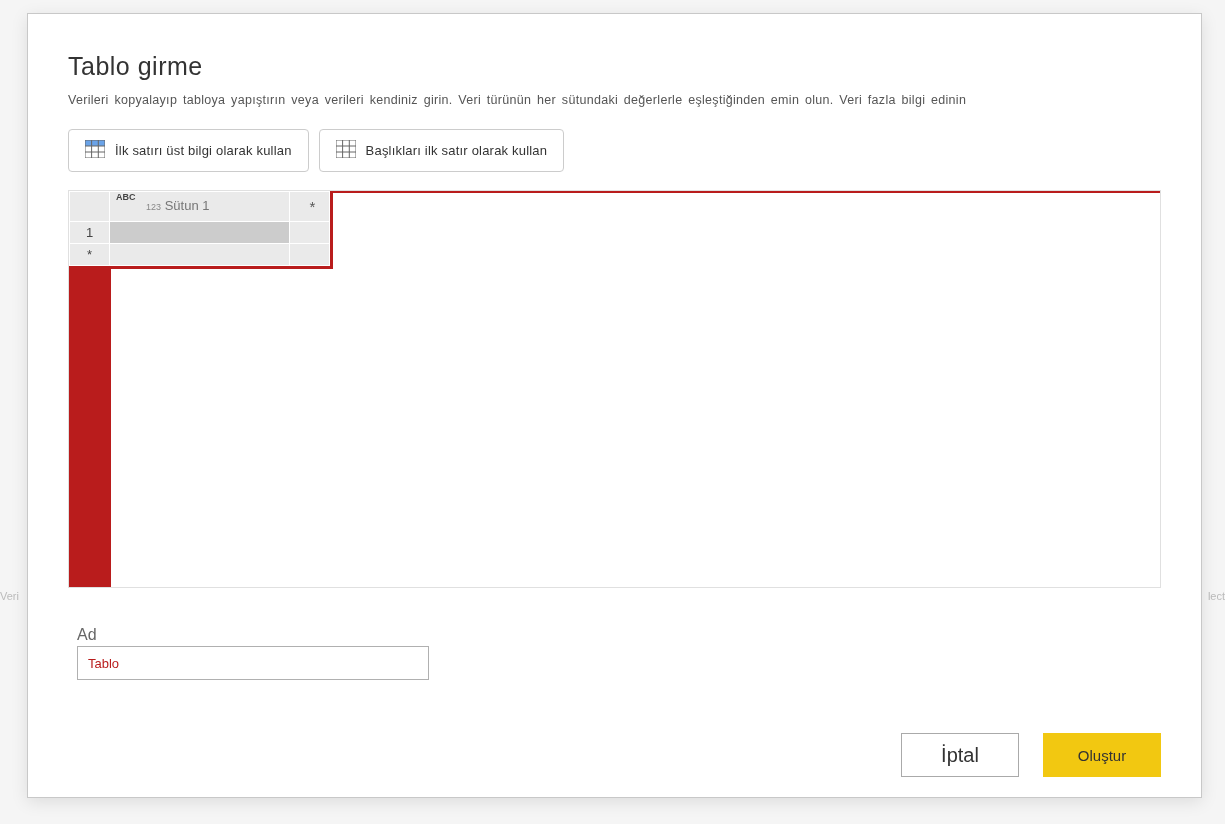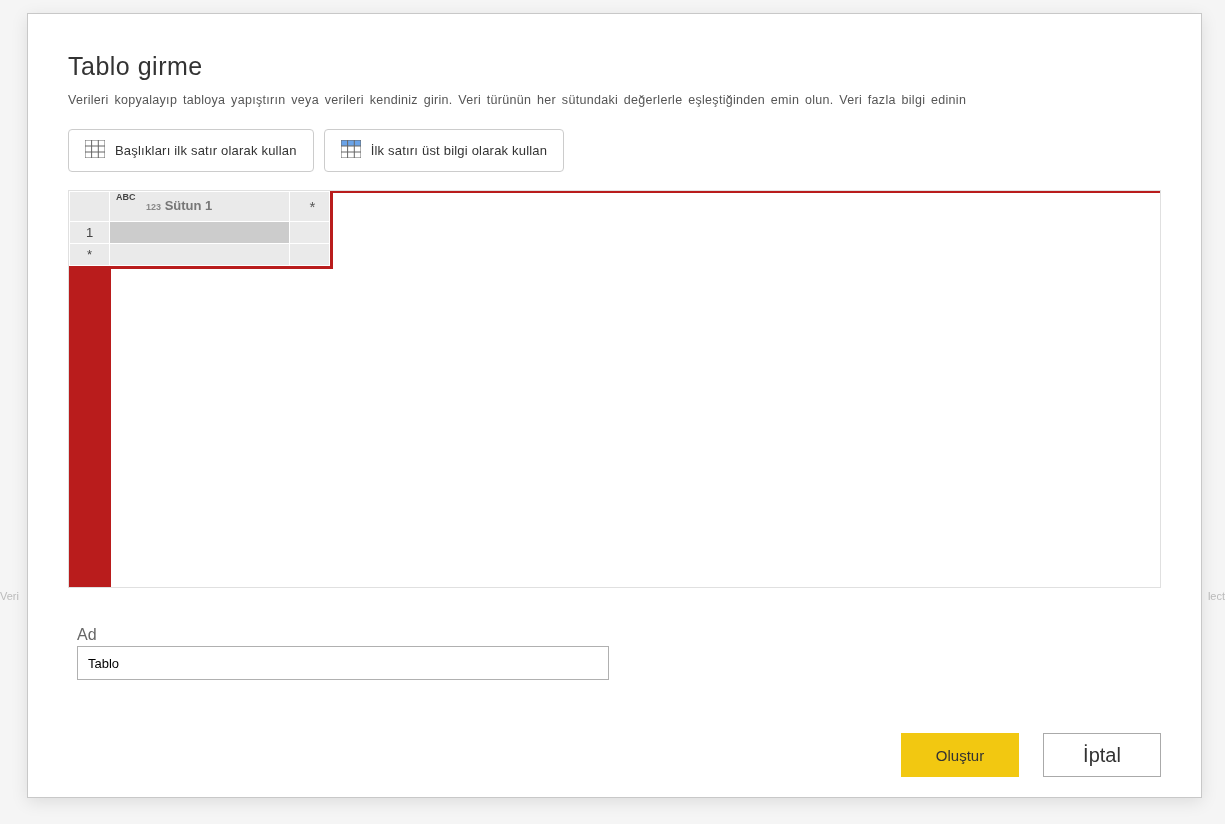--- a/index.html
+++ b/index.html
@@ -119,21 +119,21 @@
       position: absolute;
       top: 1px;
       left: 6px;
       font-size: 9px;
       color: #444444;
       line-height: 1;
     }
     .col-name {
       font-size: 13px;
       color: #777777;
-      font-weight: bold;
+      font-weight: normal;
       padding-left: 30px;
       line-height: 28px;
     }
     .data-cell {
       width: 180px;
       height: 22px;
       background: #eaeaea;
     }
     .data-cell-trailing {
       width: 40px;
@@ -164,27 +164,27 @@
       margin-left: 9px;
     }
     .name-label {
       font-size: 16px;
       color: #666666;
       font-weight: 400;
       margin-bottom: 2px;
       display: block;
     }
     .name-input {
-      width: 532px;
+      width: 352px;
       height: 34px;
       border: 1px solid #b0b0b0;
       padding: 0 10px;
       font-size: 13px;
       font-family: inherit;
-      color: #000000;
+      color: #b91c1c;
     }
     .dialog-footer {
       display: flex;
       justify-content: flex-end;
       gap: 24px;
       padding: 20px 40px 20px 0;
     }
     .btn {
       min-width: 118px;
       height: 44px;
@@ -229,45 +229,45 @@
 
 <div class="dialog">
   <div class="dialog-content">
     <h1 class="dialog-title">Tablo girme</h1>
     <p class="dialog-description">
       <span>Verileri kopyalayıp tabloya yapıştırın veya verileri kendiniz girin. Veri türünün her sütundaki değerlerle eşleştiğinden emin olun.</span>
       <span class="link-more">Veri fazla bilgi edinin</span>
     </p>
 
     <div class="toolbar">
-      <button class="toolbar-button">
-        <span>
-          <svg class="grid-icon" viewBox="0 0 20 18">
-            <rect x="0" y="0" width="20" height="18" fill="none" stroke="#666" stroke-width="1"></rect>
-            <line x1="0" y1="6" x2="20" y2="6" stroke="#666" stroke-width="1"></line>
-            <line x1="0" y1="12" x2="20" y2="12" stroke="#666" stroke-width="1"></line>
-            <line x1="6.6" y1="0" x2="6.6" y2="18" stroke="#666" stroke-width="1"></line>
-            <line x1="13.3" y1="0" x2="13.3" y2="18" stroke="#666" stroke-width="1"></line>
-          </svg>
-        </span>
-        <span>Başlıkları ilk satır olarak kullan</span>
-      </button>
-
       <button class="toolbar-button">
         <span>
           <svg class="grid-icon" viewBox="0 0 20 18">
             <rect x="0" y="0" width="20" height="6" fill="#6aa3e8"></rect>
             <rect x="0" y="0" width="20" height="18" fill="none" stroke="#666" stroke-width="1"></rect>
             <line x1="0" y1="6" x2="20" y2="6" stroke="#666" stroke-width="1"></line>
             <line x1="0" y1="12" x2="20" y2="12" stroke="#666" stroke-width="1"></line>
             <line x1="6.6" y1="0" x2="6.6" y2="18" stroke="#666" stroke-width="1"></line>
             <line x1="13.3" y1="0" x2="13.3" y2="18" stroke="#666" stroke-width="1"></line>
           </svg>
         </span>
         <span>İlk satırı üst bilgi olarak kullan</span>
+      </button>
+
+      <button class="toolbar-button">
+        <span>
+          <svg class="grid-icon" viewBox="0 0 20 18">
+            <rect x="0" y="0" width="20" height="18" fill="none" stroke="#666" stroke-width="1"></rect>
+            <line x1="0" y1="6" x2="20" y2="6" stroke="#666" stroke-width="1"></line>
+            <line x1="0" y1="12" x2="20" y2="12" stroke="#666" stroke-width="1"></line>
+            <line x1="6.6" y1="0" x2="6.6" y2="18" stroke="#666" stroke-width="1"></line>
+            <line x1="13.3" y1="0" x2="13.3" y2="18" stroke="#666" stroke-width="1"></line>
+          </svg>
+        </span>
+        <span>Başlıkları ilk satır olarak kullan</span>
       </button>
     </div>
 
     <div class="data-grid">
       <div class="grid-row-spacer"></div>
       <div class="grid-body-spacer"></div>
       <table class="grid-table">
         <tbody>
             <tr>
           <th class="row-header-cell"></th>
@@ -294,16 +294,16 @@
         </table>
     </div>
 
     <div class="name-section">
       <label class="name-label">Ad</label>
       <input type="text" class="name-input" value="Tablo" style="">
     </div>
   </div>
 
   <div class="dialog-footer">
+    <button class="btn btn-cancel">İptal</button>
     <button class="btn btn-primary">Oluştur</button>
-    <button class="btn btn-cancel">İptal</button>
   </div>
 </div>
 
 </body></html>

